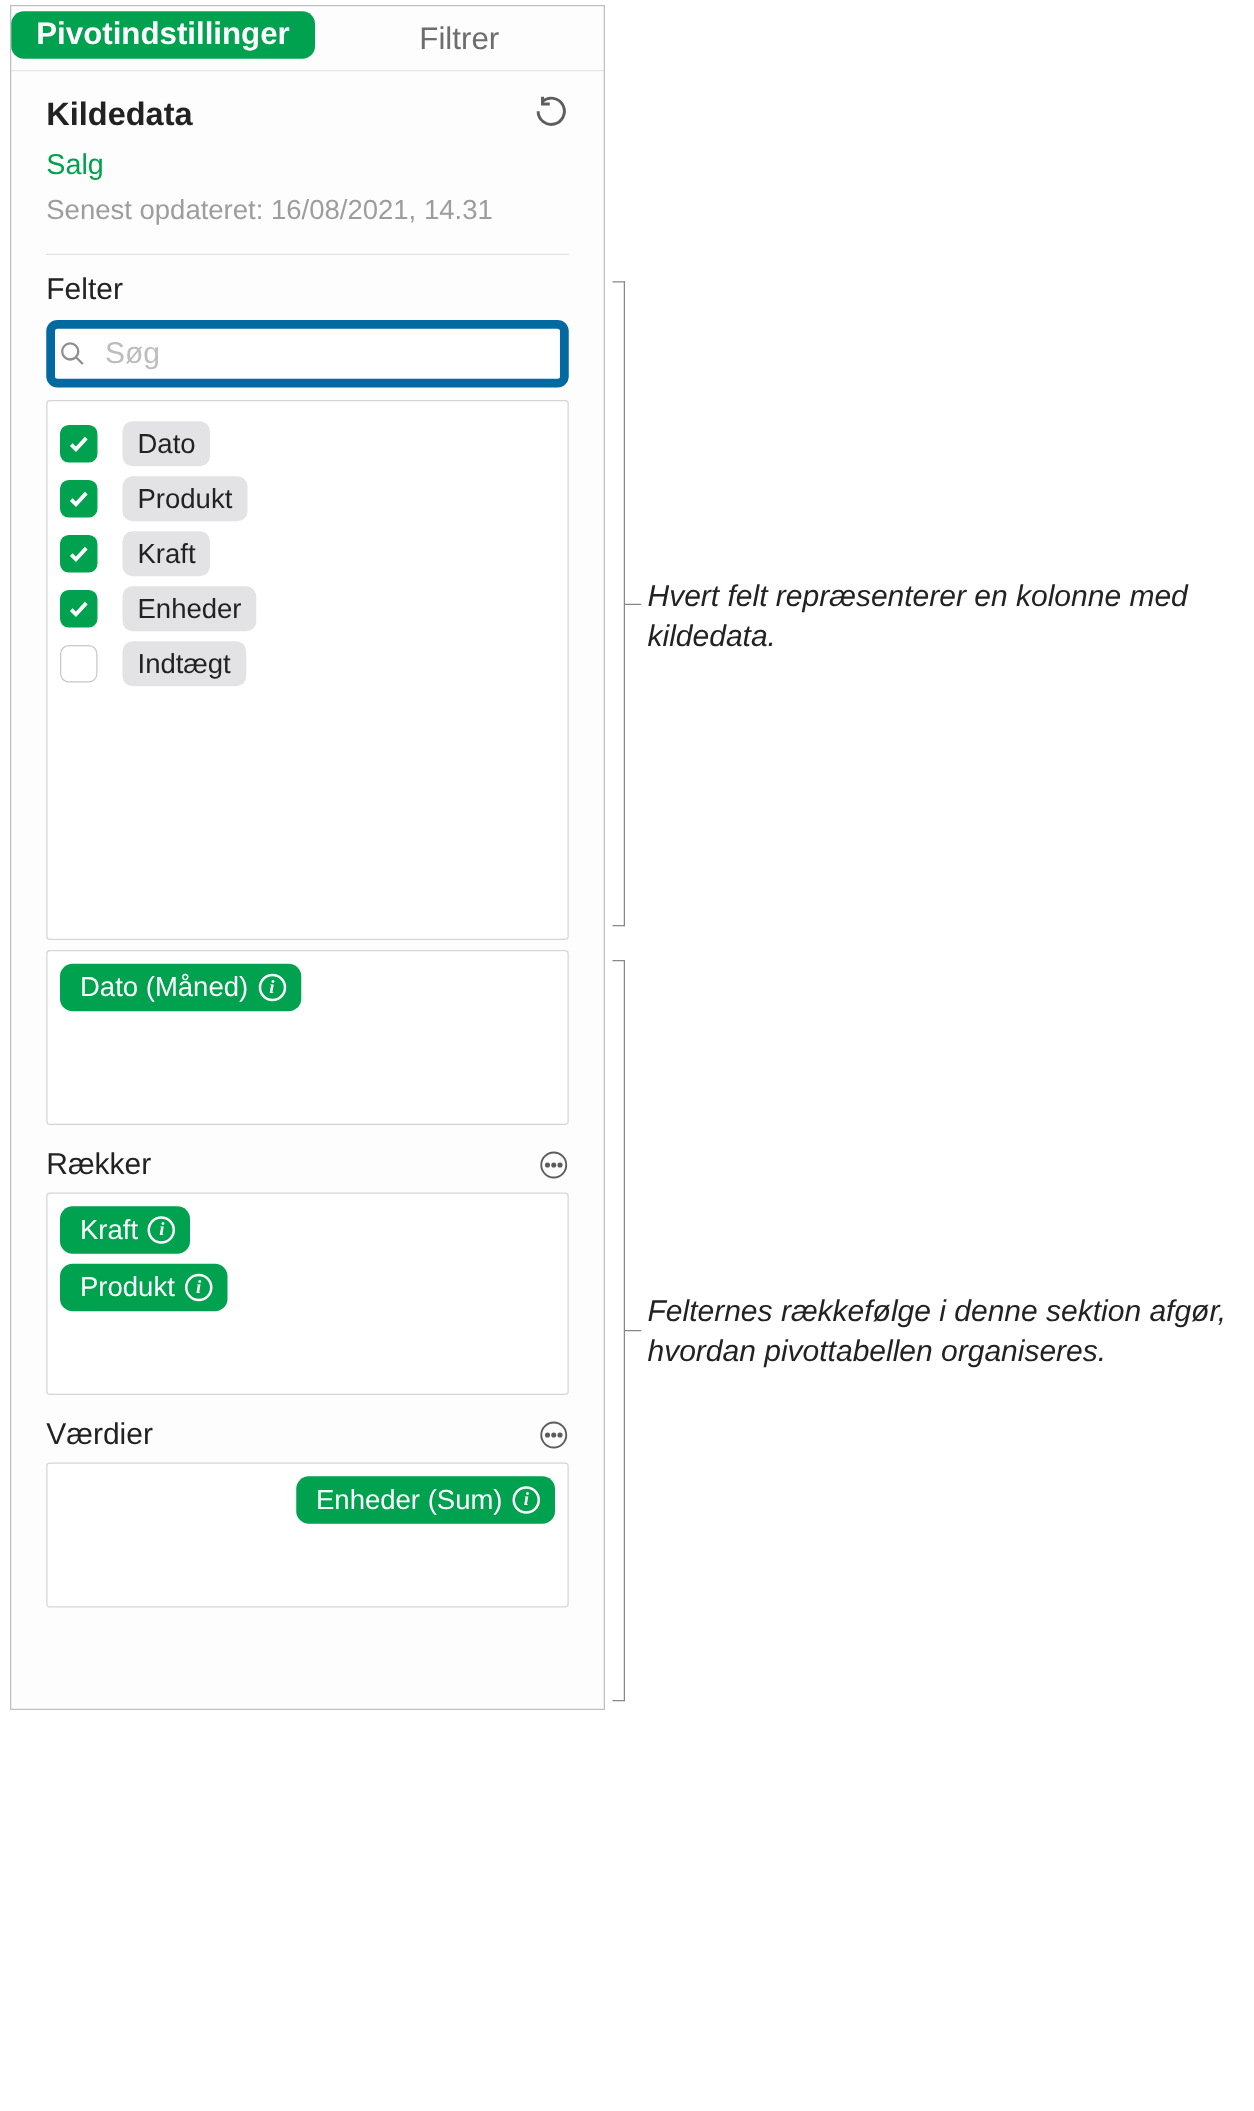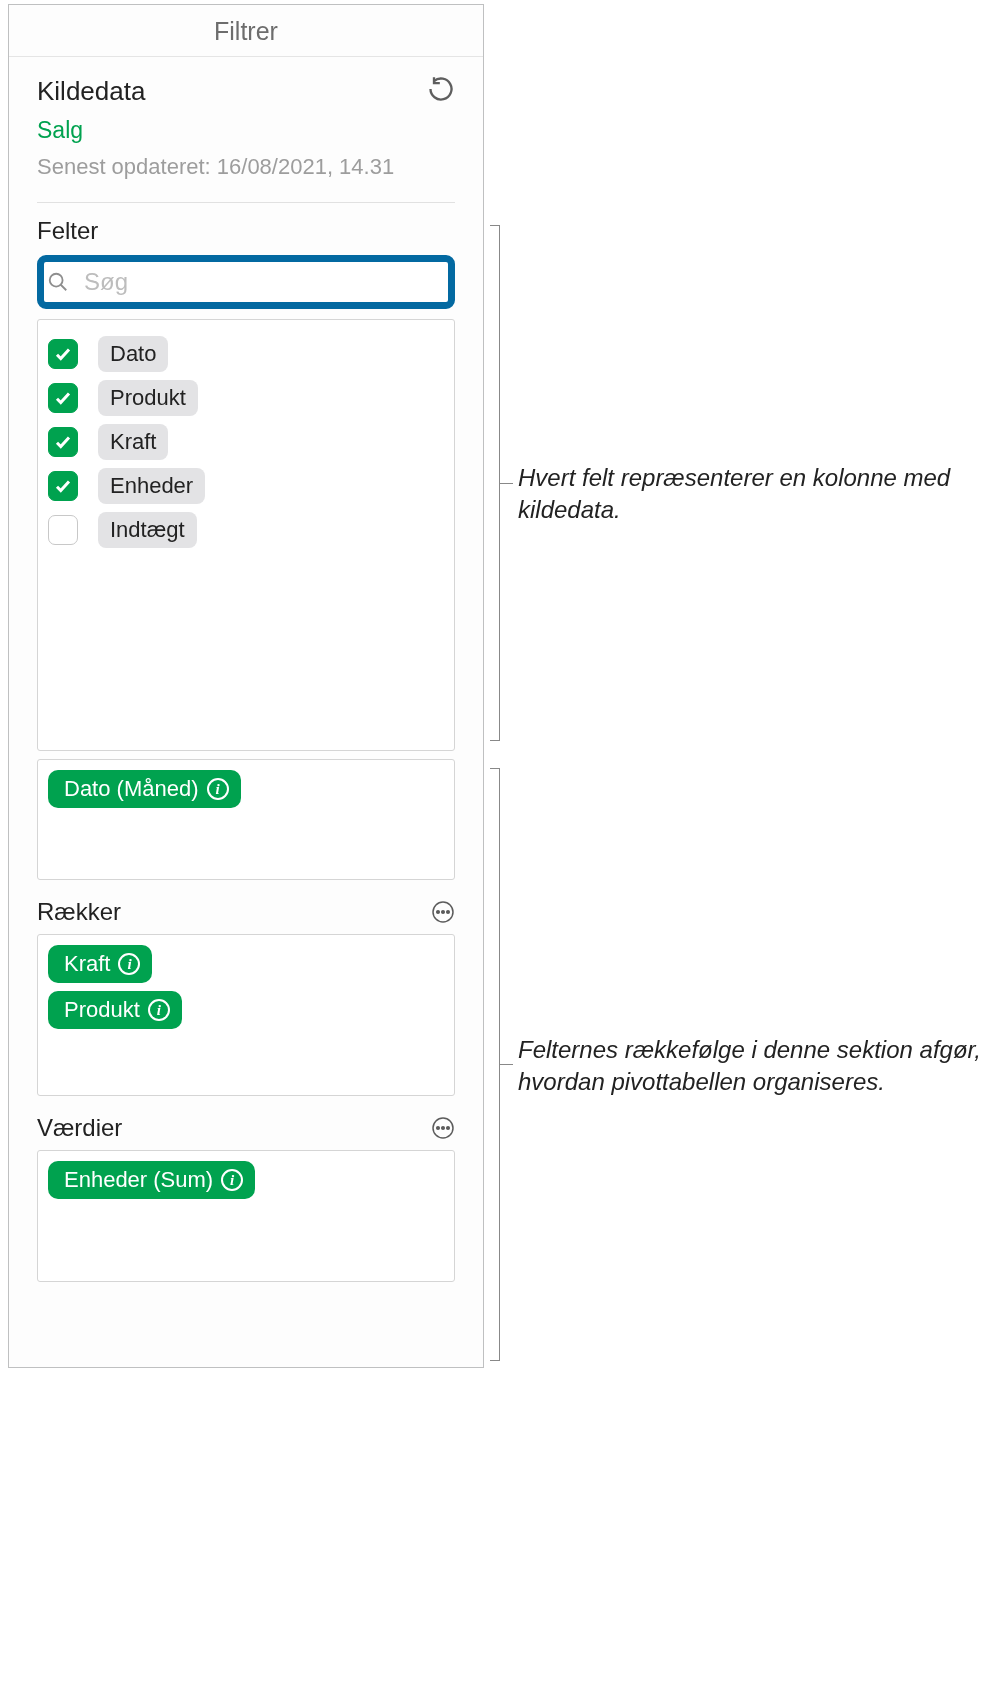--- a/index.html
+++ b/index.html
@@ -54,21 +54,21 @@
     flex-direction: column;
   }
   .section-header {
     display: flex;
     justify-content: space-between;
     align-items: center;
   }
   .kildedata-title {
     font-size: 26px;
     color: #222;
-    font-weight: 400;
+    font-weight: 700;
   }
   .refresh {
     width: 28px; height: 28px;
     color: #5e5e5e;
   }
   .source-name {
     color: #00a24f;
     font-size: 23px;
     margin-top: 10px;
   }
@@ -158,23 +158,23 @@
     border: 1px solid #d5d5d5;
     border-radius: 3px;
     background: #fff;
     padding: 10px;
     min-height: 70px;
     display: flex;
     flex-wrap: wrap;
     gap: 8px;
     align-content: flex-start;
   }
-  .bucket-box.kolonner { height: 121px; }
+  .bucket-box.kolonner { height: 140px; }
   .bucket-box.raekker { height: 162px; flex-direction: column; }
-  .bucket-box.vaerdier { height: 132px; }
+  .bucket-box.vaerdier { height: 116px; justify-content: flex-end; }
   .chip-green {
     background: #00a24f;
     color: #fff;
     border-radius: 10px;
     padding: 6px 12px 6px 16px;
     font-size: 22px;
     display: inline-flex;
     align-items: center;
     gap: 8px;
     cursor: grab;
@@ -217,20 +217,23 @@
     background: #888;
   }
   .lead-1 { left: 500px; top: 483px; width: 13px; }
   .lead-2 { left: 500px; top: 1064px; width: 13px; }
 </style>
 </head>
 <body>
 
 <div class="panel">
   <div class="tabs">
+    <div class="tab active">
+      <span class="pill">Pivotindstillinger</span>
+    </div>
     <div class="tab inactive">
       <span>Filtrer</span>
     </div>
   </div>
 
   <div class="body">
     <div class="section-header">
       <div class="kildedata-title">Kildedata</div>
       <div>
         <svg class="refresh" viewBox="0 0 24 24" fill="none" stroke="currentColor" stroke-width="2">

